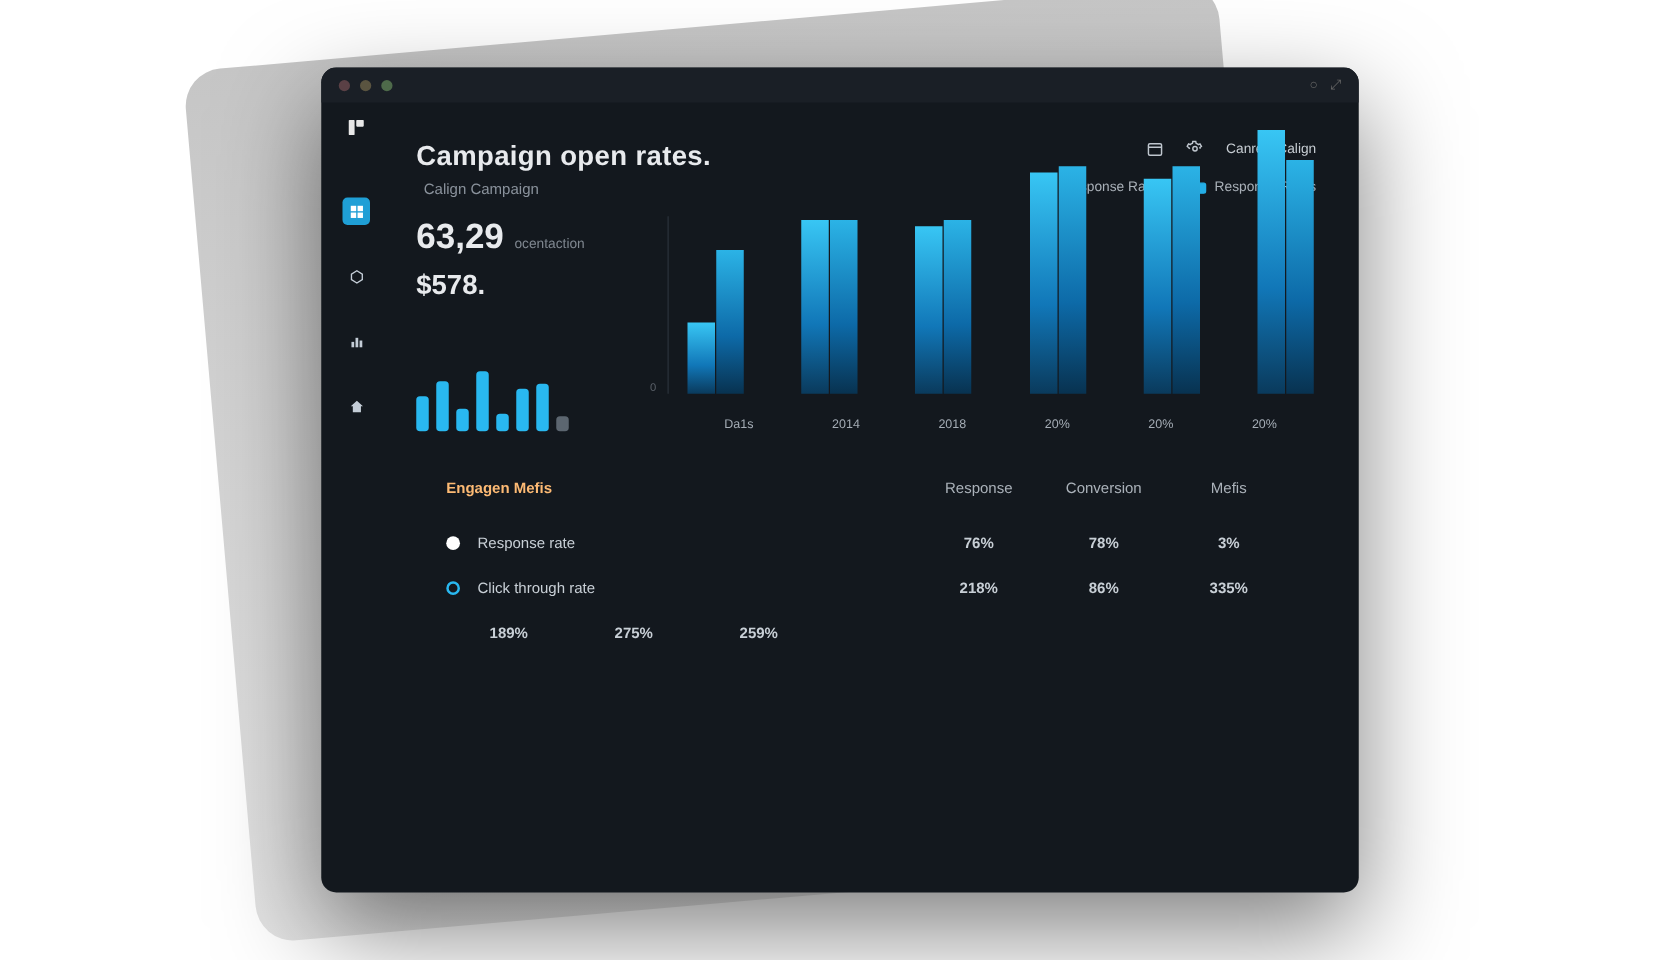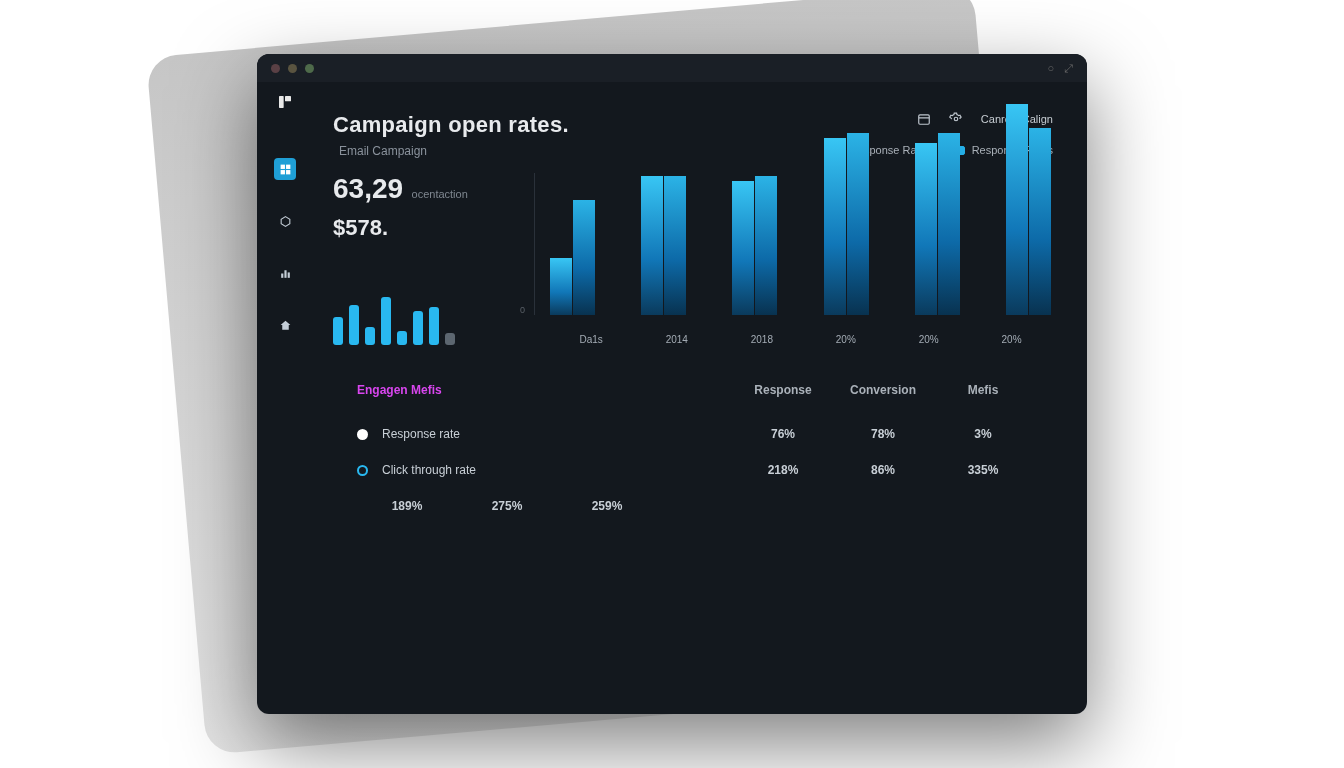--- a/index.html
+++ b/index.html
@@ -181,22 +181,22 @@
       margin-top: 38px;
       padding-left: 24px;
       padding-right: 20px;
     }
     .table-head {
       display: flex;
       font-size: 12px;
       color: #aab1b9;
       margin-bottom: 30px;
     }
-    .col-name { flex: 1; font-weight: 600; color: #d946ef; }
-    .col { width: 100px; text-align: center; font-weight: 700; }
+    .col-name { flex: 1; font-weight: 600; color: #fdba74; }
+    .col { width: 100px; text-align: center; font-weight: 400; }
     .table-row {
       display: flex;
       align-items: center;
       font-size: 12px;
       color: #c8cfd6;
       margin-bottom: 22px;
     }
     .row-name { flex: 1; display: flex; align-items: center; gap: 14px; }
     .bullet { width: 11px; height: 11px; border-radius: 50%; }
     .bullet.b1 { background: #fff; }
@@ -252,21 +252,21 @@
       <div class="nav-item">
         <svg viewBox="0 0 24 24" fill="currentColor">
             <path d="M12 3l9 8h-3v9H6v-9H3z"></path>
           </svg>
       </div>
     </div>
     <div class="main">
       <div class="header">
         <div class="title-block">
           <h1>Campaign open rates.</h1>
-          <div class="subtitle">Email Campaign</div>
+          <div class="subtitle">Calign Campaign</div>
         </div>
         <div class="header-right">
           <div class="top-actions">
             <svg class="icon-btn" viewBox="0 0 24 24" fill="none" stroke="currentColor" stroke-width="2">
                 <rect x="3" y="5" width="18" height="16" rx="2"></rect>
                 <line x1="3" y1="10" x2="21" y2="10"></line>
               </svg>
             <svg class="icon-btn" viewBox="0 0 24 24" fill="none" stroke="currentColor" stroke-width="2">
                 <circle cx="12" cy="12" r="3"></circle>
                 <path d="M19 12a7 7 0 0 0-.2-1.7l2-1.5-2-3.4-2.3.9a7 7 0 0 0-2.9-1.7L13 2h-4l-.6 2.6a7 7 0 0 0-2.9 1.7l-2.3-.9-2 3.4 2 1.5A7 7 0 0 0 5 12"></path>

